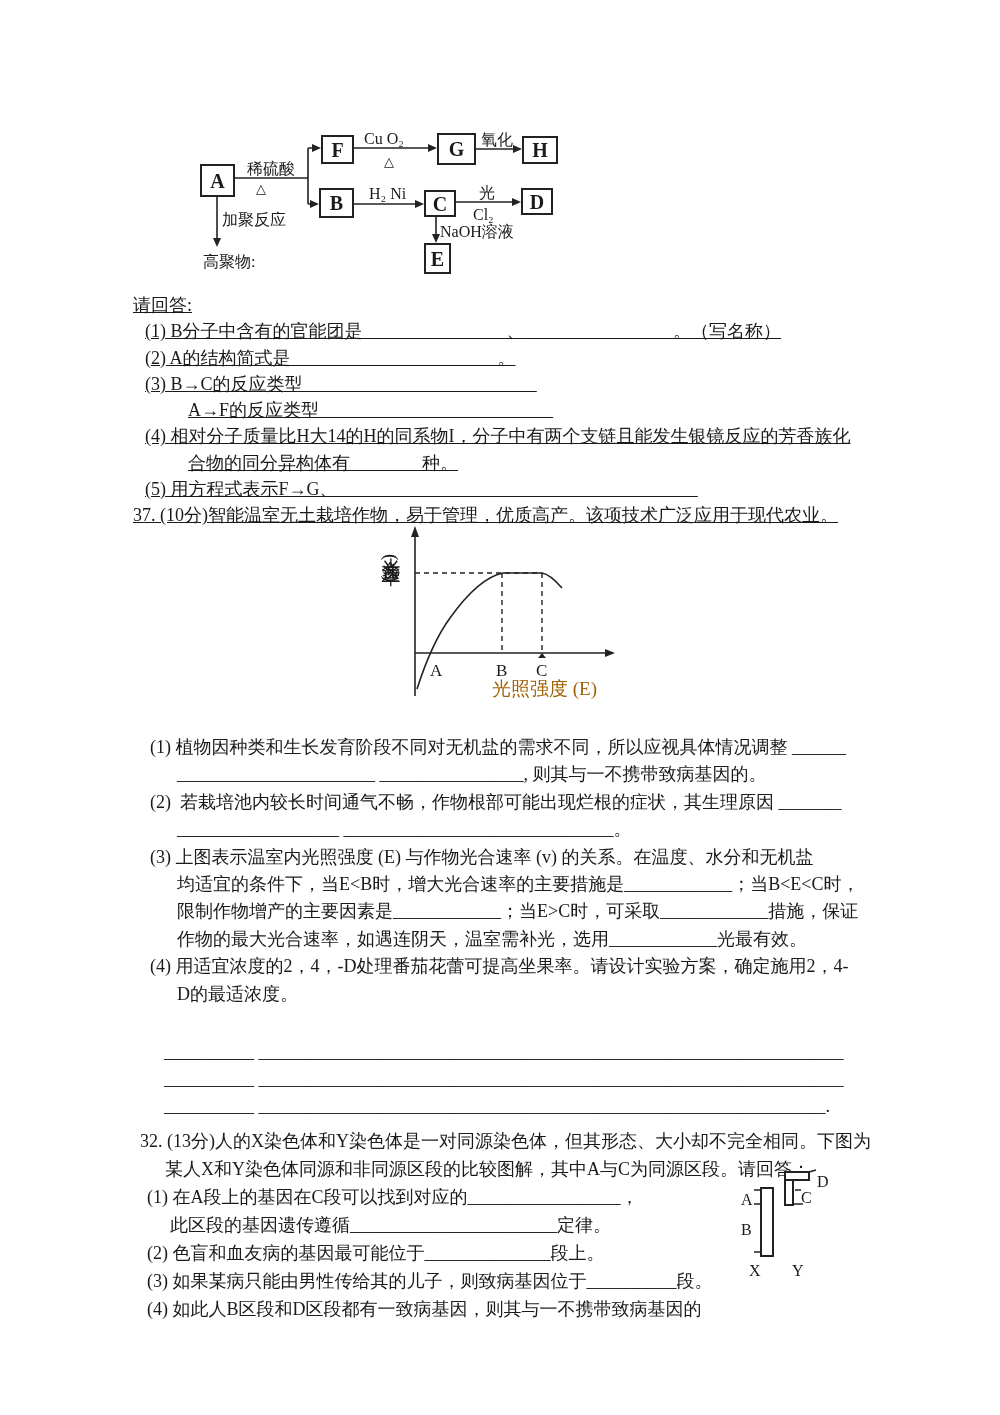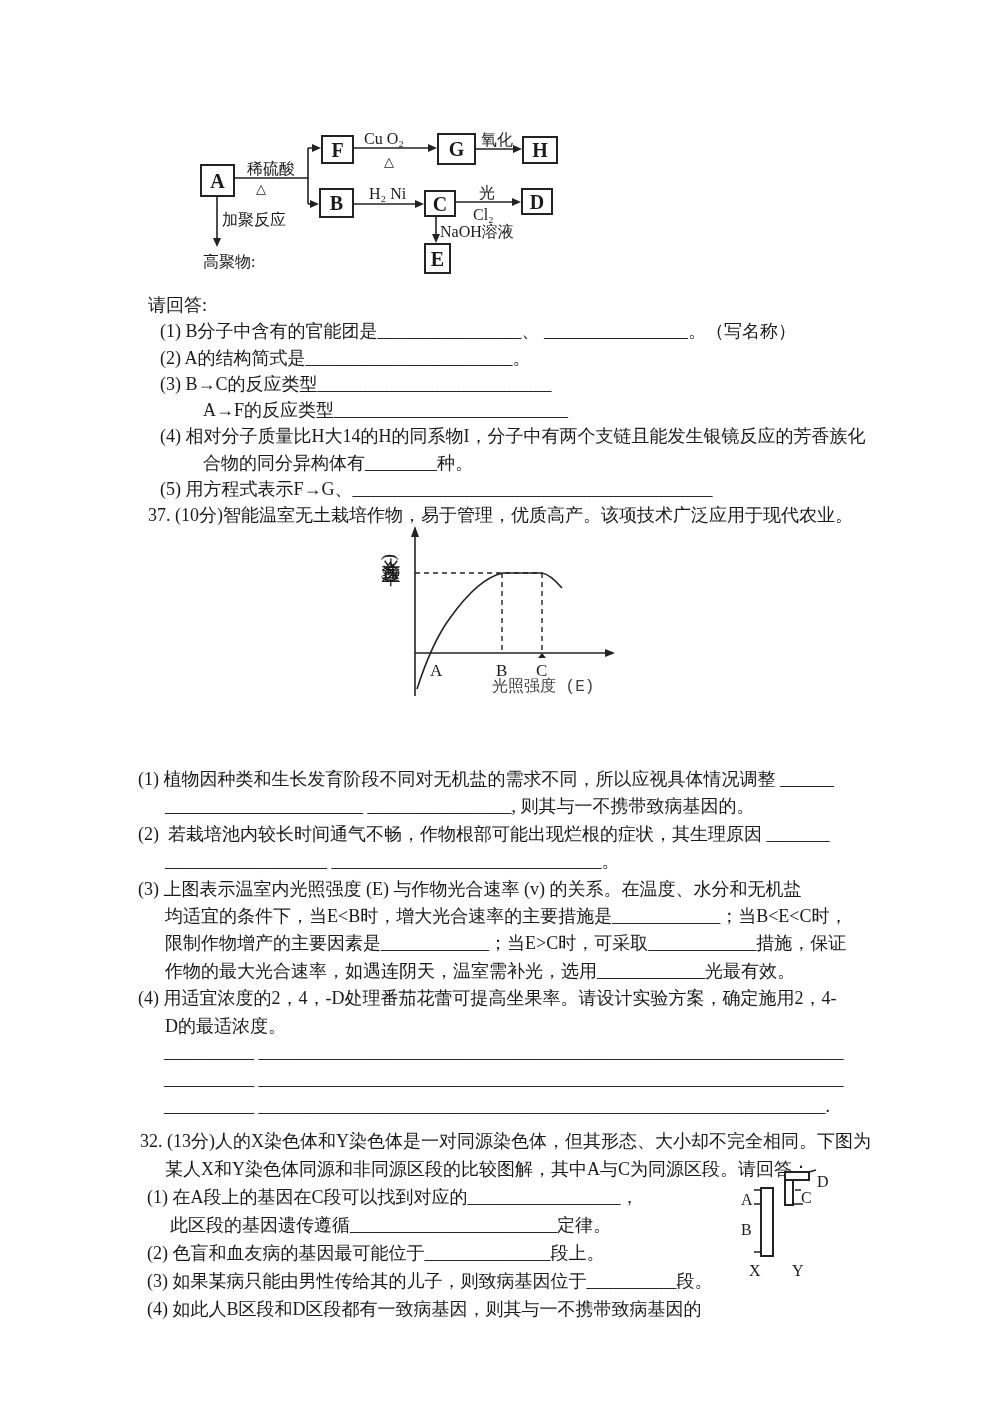--- a/index.html
+++ b/index.html
@@ -1,44 +1,44 @@
 <!DOCTYPE html>
 <html><head>
 <meta charset="utf-8">
 <style>
   html,body{margin:0;padding:0;background:#ffffff;}
   .page{
     position:relative;width:1000px;height:1415px;background:#ffffff;
     font-family:"Liberation Serif","DejaVu Serif",serif;color:#1a1a1a;overflow:hidden;
   }
   .ln{white-space:pre;font-size:18px;}
-  .blockA{position:absolute;left:148px;top:292px;width:820px;}
+  .blockA{position:absolute;left:133px;top:292px;width:820px;text-decoration:underline;}
   .blockA .ln{line-height:26.3px;height:26.3px;}
   .a-item{padding-left:12px;}
   .a-cont{padding-left:55px;}
-  .blockB{position:absolute;left:138px;top:734px;width:820px;margin-top:32px;}
+  .blockB{position:absolute;left:150px;top:734px;width:820px;}
   .blockB .ln{line-height:27.4px;height:27.4px;}
   .b-cont{padding-left:27px;}
   .blanks{position:absolute;left:164px;top:1039px;width:820px;}
   .blanks .ln{line-height:27px;height:27px;}
   .blockC{position:absolute;left:133px;top:1099px;width:820px;}
   .blockC .ln{line-height:28px;height:28px;}
   .c-h1{padding-left:7px;margin-top:28px;}
   .c-h2{padding-left:32px;}
   .c-item{padding-left:14px;}
   .c-cont{padding-left:37px;}
   .chem-svg{position:absolute;left:170px;top:103px;}
   .chem-svg text{font-family:"Liberation Serif","DejaVu Serif",serif;fill:#1a1a1a;}
   .box-letter{font-size:20px;font-weight:bold;text-anchor:middle;}
   .chem-label{font-size:16px;}
   .chem-label-sm{font-size:13px;}
   .graph-wrap{position:absolute;left:372px;top:524px;width:260px;height:190px;}
   .graph-wrap svg text{font-family:"Liberation Serif","DejaVu Serif",serif;fill:#1a1a1a;font-size:17px;}
   .ylab{position:absolute;left:6px;top:18px;writing-mode:vertical-rl;font-size:19px;letter-spacing:3px;color:#1a1a1a;white-space:pre;}
-  .xlab{position:absolute;left:120px;top:152px;font-size:16px;color:#404040;white-space:pre;font-family:Liberation Mono, monospace;}
+  .xlab{position:absolute;left:120px;top:152px;font-size:19px;color:#a16207;white-space:pre;}
   .chromo-svg{position:absolute;left:731px;top:1160px;}
   .chromo-svg text{font-family:"Liberation Serif","DejaVu Serif",serif;fill:#1a1a1a;font-size:16px;}
   .stroke{stroke:#222;stroke-width:1.6;fill:none;}
   .stroke2{stroke:#222;stroke-width:2;fill:#fff;}
   .dash{stroke:#222;stroke-width:1.4;fill:none;stroke-dasharray:5 4;}
   .arrow{fill:#222;stroke:none;}
 </style>
 </head>
 <body>
 

